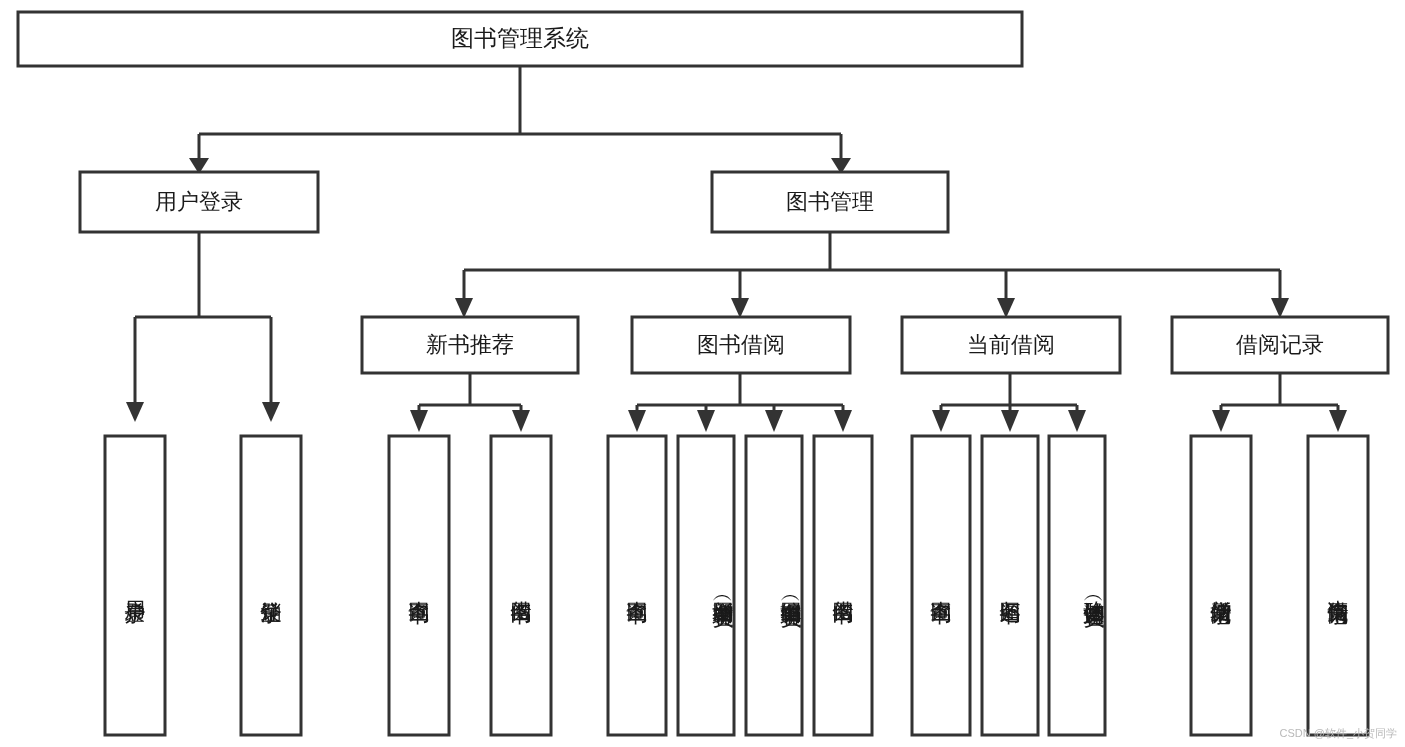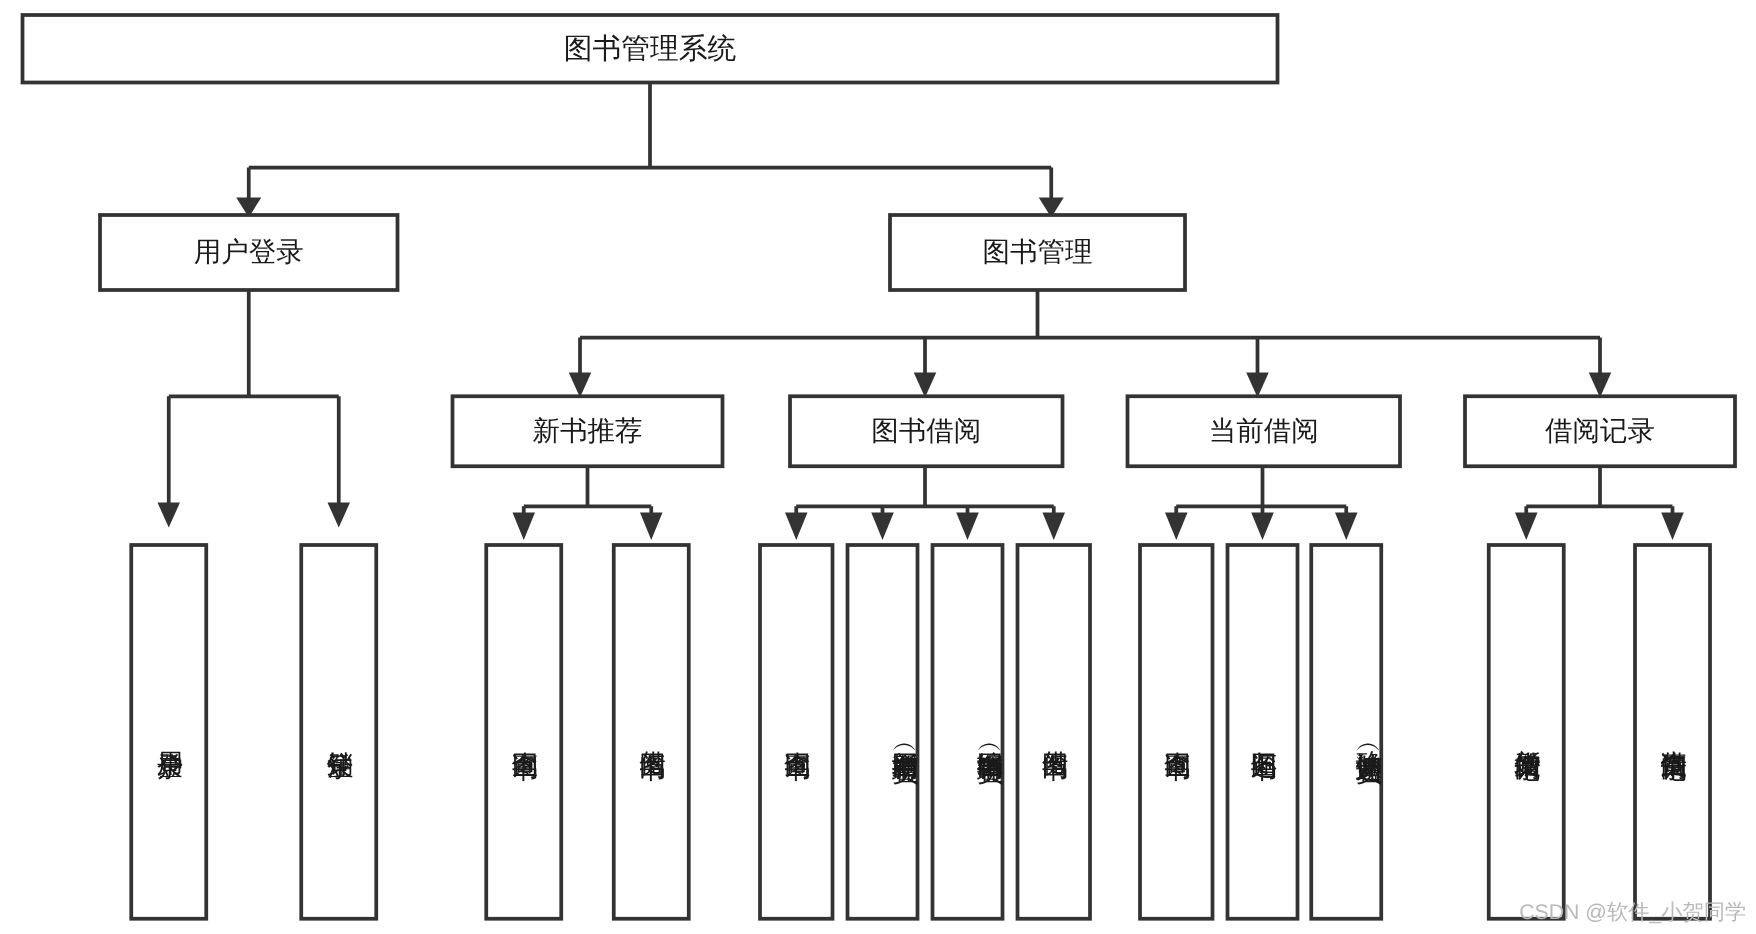--- a/index.html
+++ b/index.html
@@ -67,21 +67,21 @@
     align-items: center;
     justify-content: center;
     white-space: nowrap;
     pointer-events: none;
   }
   .watermark {
     position: absolute;
     right: 8px;
     bottom: 6px;
     font-family: "Liberation Sans", "DejaVu Sans", sans-serif;
-    font-size: 17px;
+    font-size: 11px;
     color: #b9b9b9;
     white-space: nowrap;
   }
 </style>
 </head>
 <body>
 
 <div id="diagram-root">
 
   <svg class="flow" viewBox="0 0 1405 747" xmlns="http://www.w3.org/2000/svg">

